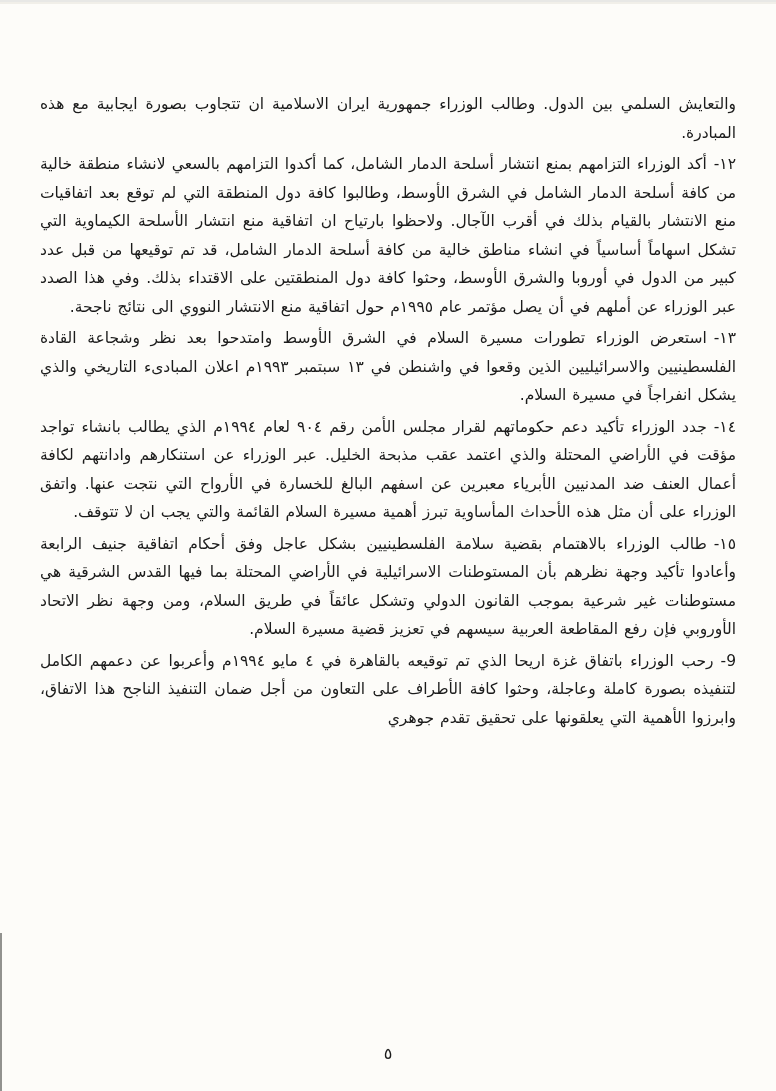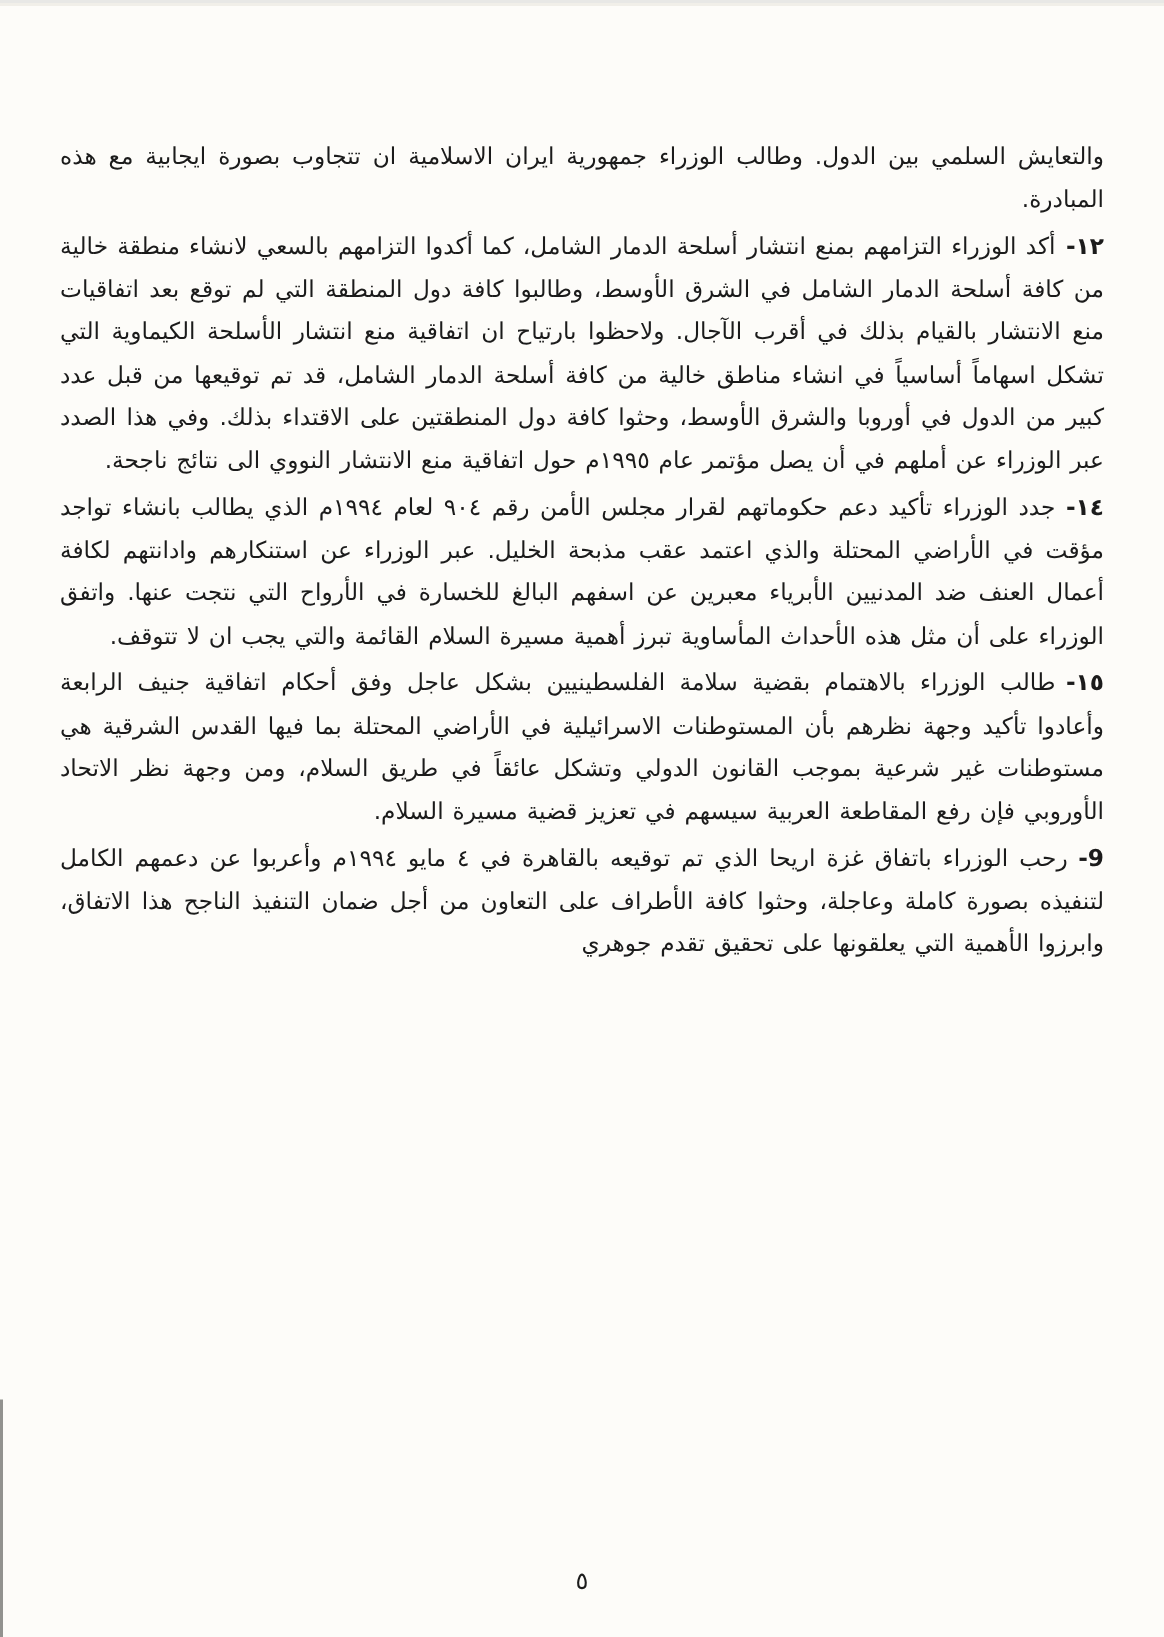--- a/index.html
+++ b/index.html
@@ -31,21 +31,21 @@
     line-height: 28.5px;
     text-align: justify;
     text-justify: inter-word;
     letter-spacing: 0.1px;
     word-spacing: 1px;
   }
   .para:last-child .para-text::after {
     content: "";
   }
   .item-number {
-    font-weight: 700;
+    font-weight: 400;
     margin-inline-end: 7px;
     white-space: nowrap;
   }
   .item-number:empty {
     margin-inline-end: 0;
   }
   .page-number {
     position: absolute;
     bottom: 30px;
     left: 0;
@@ -81,20 +81,23 @@
   <div class="text-block">
 
     <p class="para">
       <span class="item-number"></span><span class="para-text">والتعايش السلمي بين الدول. وطالب الوزراء جمهورية ايران الاسلامية ان تتجاوب بصورة ايجابية مع هذه المبادرة.</span>
     </p>
 
     <p class="para">
       <span class="item-number">١٢-</span><span class="para-text">أكد الوزراء التزامهم بمنع انتشار أسلحة الدمار الشامل، كما أكدوا التزامهم بالسعي لانشاء منطقة خالية من كافة أسلحة الدمار الشامل في الشرق الأوسط، وطالبوا كافة دول المنطقة التي لم توقع بعد اتفاقيات منع الانتشار بالقيام بذلك في أقرب الآجال. ولاحظوا بارتياح ان اتفاقية منع انتشار الأسلحة الكيماوية التي تشكل اسهاماً أساسياً في انشاء مناطق خالية من كافة أسلحة الدمار الشامل، قد تم توقيعها من قبل عدد كبير من الدول في أوروبا والشرق الأوسط، وحثوا كافة دول المنطقتين على الاقتداء بذلك. وفي هذا الصدد عبر الوزراء عن أملهم في أن يصل مؤتمر عام ١٩٩٥م حول اتفاقية منع الانتشار النووي الى نتائج ناجحة.</span>
     </p>
 
+    <p class="para">
+      <span class="item-number">١٣-</span><span class="para-text">استعرض الوزراء تطورات مسيرة السلام في الشرق الأوسط وامتدحوا بعد نظر وشجاعة القادة الفلسطينيين والاسرائيليين الذين وقعوا في واشنطن في ١٣ سبتمبر ١٩٩٣م اعلان المبادىء التاريخي والذي يشكل انفراجاً في مسيرة السلام.</span>
+    </p>
 
     <p class="para">
       <span class="item-number">١٤-</span><span class="para-text">جدد الوزراء تأكيد دعم حكوماتهم لقرار مجلس الأمن رقم ٩٠٤ لعام ١٩٩٤م الذي يطالب بانشاء تواجد مؤقت في الأراضي المحتلة والذي اعتمد عقب مذبحة الخليل. عبر الوزراء عن استنكارهم وادانتهم لكافة أعمال العنف ضد المدنيين الأبرياء معبرين عن اسفهم البالغ للخسارة في الأرواح التي نتجت عنها. واتفق الوزراء على أن مثل هذه الأحداث المأساوية تبرز أهمية مسيرة السلام القائمة والتي يجب ان لا تتوقف.</span>
     </p>
 
     <p class="para">
       <span class="item-number">١٥-</span><span class="para-text">طالب الوزراء بالاهتمام بقضية سلامة الفلسطينيين بشكل عاجل وفق أحكام اتفاقية جنيف الرابعة وأعادوا تأكيد وجهة نظرهم بأن المستوطنات الاسرائيلية في الأراضي المحتلة بما فيها القدس الشرقية هي مستوطنات غير شرعية بموجب القانون الدولي وتشكل عائقاً في طريق السلام، ومن وجهة نظر الاتحاد الأوروبي فإن رفع المقاطعة العربية سيسهم في تعزيز قضية مسيرة السلام.</span>
     </p>
 
     <p class="para">

